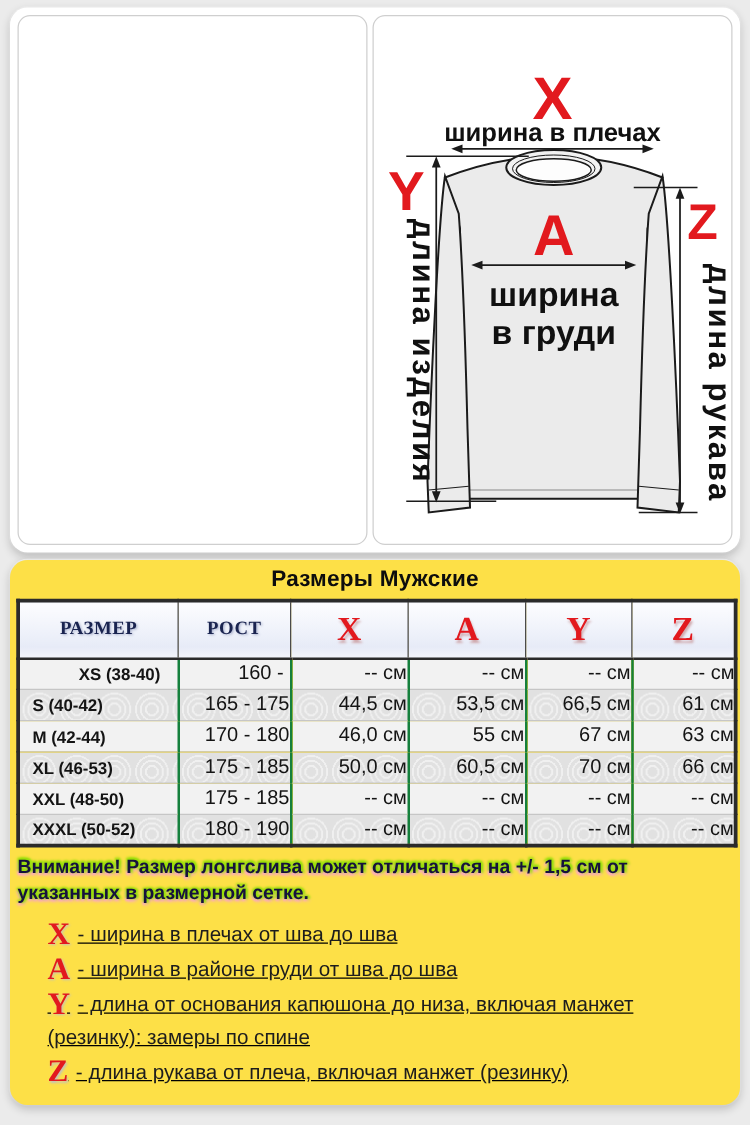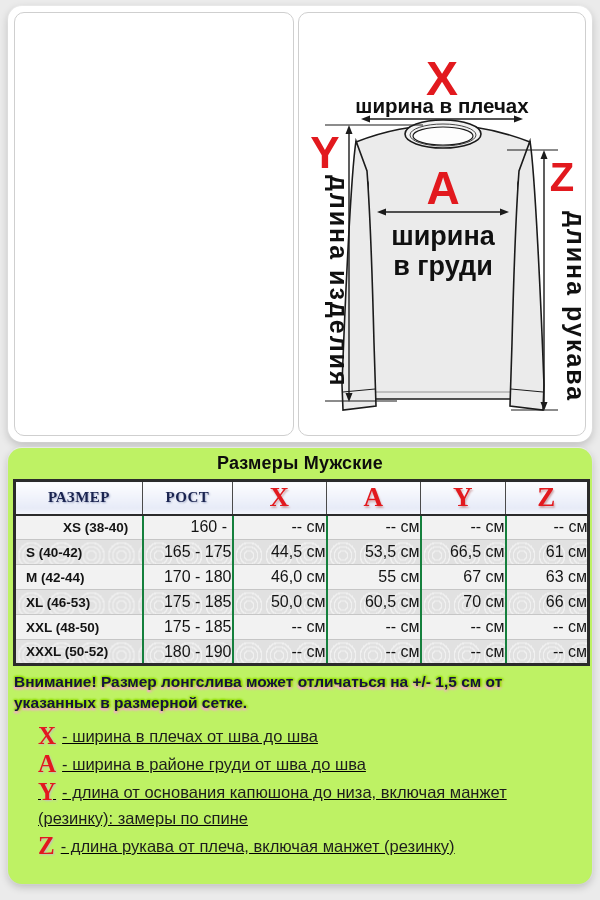--- a/index.html
+++ b/index.html
@@ -20,36 +20,36 @@
     position:absolute; top:6px; height:424px;
     background:#fff; border:1px solid #cfcfcf; border-radius:10px;
   }
   .panel-left  { left:6px;  width:280px; }
   .panel-right { left:290px; width:288px; overflow:hidden; }
   .panel-right svg { display:block; width:288px; height:422px; }
 
   
   .card-bottom {
     position:absolute; left:8px; top:448px; width:584px; height:436px;
-    background:#bef264; border-radius:14px;
+    background:#fde047; border-radius:14px;
     box-shadow:0 3px 8px rgba(0,0,0,.20), 0 0 0 1px #f2f2f2;
     padding-top:5px; overflow:hidden;
   }
   .section-title {
     text-align:center; font-size:18px; font-weight:bold; color:#0d0d0d;
     margin-bottom:5px; letter-spacing:.2px;
   }
   
   table.size-table {
     table-layout:fixed; border-collapse:collapse;
     width:574px; margin:0 0 0 5px;
     border:3px solid #2b2b2b;
   }
   .size-table thead th {
-    height:34px; vertical-align:middle; text-align:center;
+    height:46px; vertical-align:middle; text-align:center;
     background:linear-gradient(to bottom,#fdfdff 0%,#eef1fa 55%,#e7ebf7 80%,#f4f6fc 100%);
     border-left:1px solid #4a4a4a;
     border-bottom:2px solid #2b2b2b;
     font-family:"Liberation Serif", serif; font-weight:bold;
     color:#1a2450; font-size:15px; letter-spacing:.5px;
     text-shadow:1px 1px 2px #a8b0cc;
   }
   .size-table thead th:first-child { border-left:none; }
   .size-table thead th.h-letter {
     font-size:27px; color:#e2191e; text-shadow:1px 2px 2px #cfa8ac;

